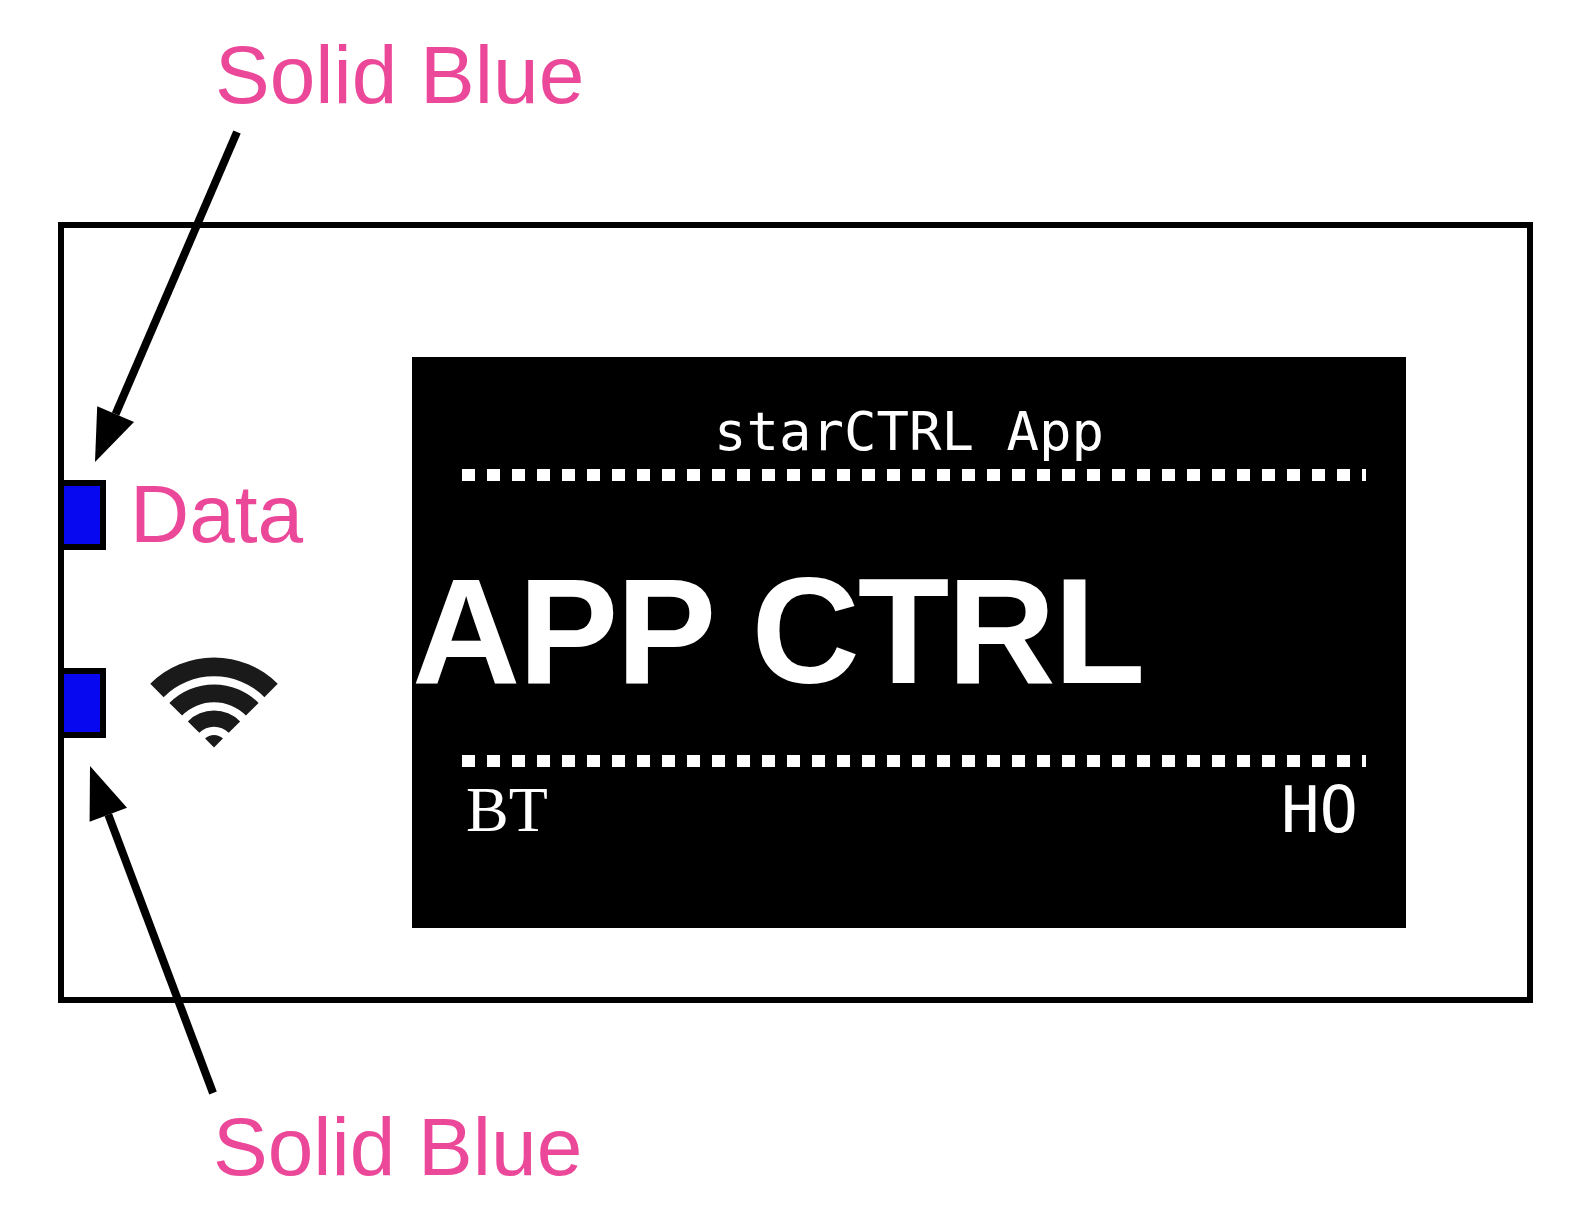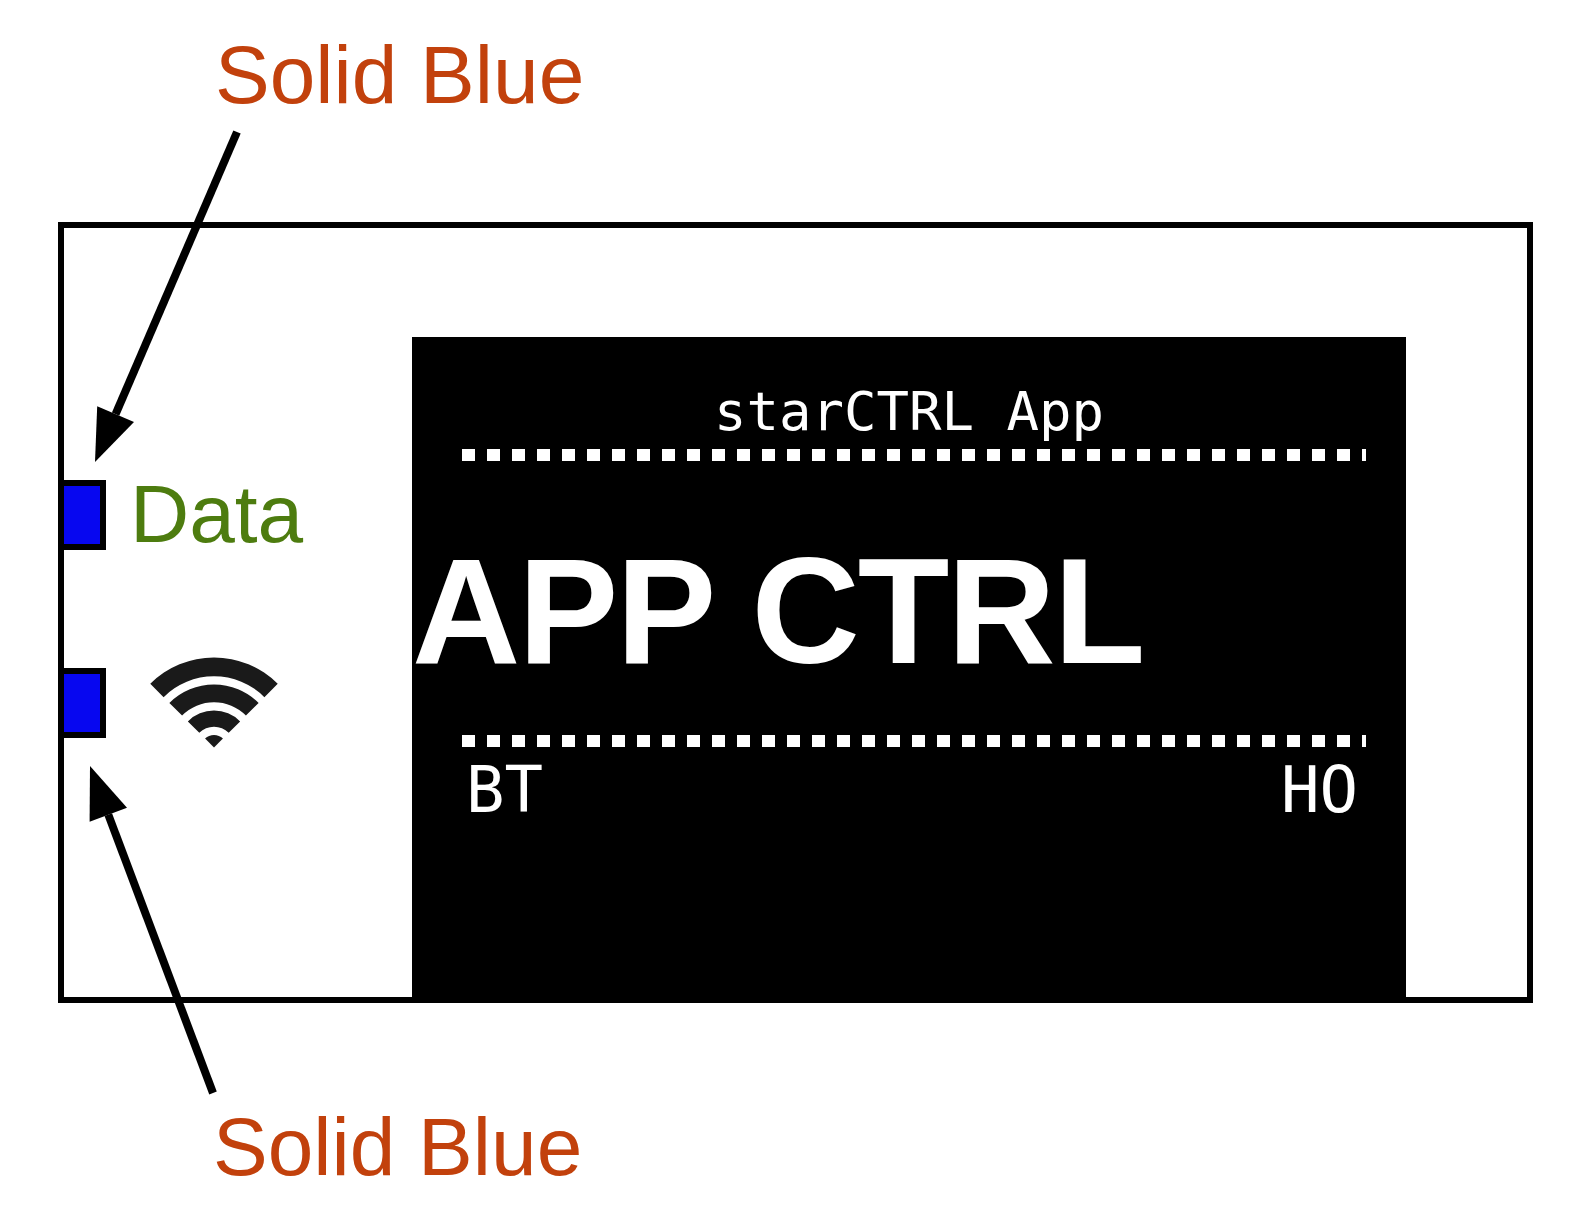--- a/index.html
+++ b/index.html
@@ -1,42 +1,42 @@
 <!DOCTYPE html>
 <html><head>
 <meta charset="utf-8">
 <style>
   html,body{margin:0;padding:0;background:#fff;}
   #stage{position:relative;width:1573px;height:1215px;background:#fff;overflow:hidden;
          font-family:"Liberation Sans",sans-serif;}
-  .callout{position:absolute;font-size:82px;line-height:82px;color:#c2410c;white-space:nowrap;}
+  .callout{position:absolute;font-size:82px;line-height:82px;color:#ec4899;white-space:nowrap;}
   #callout-top{left:215px;top:34px;}
   #callout-bottom{left:213px;top:1106px;}
   #device{position:absolute;left:58px;top:222px;width:1475px;height:781px;
           border:6px solid #000;box-sizing:border-box;background:#fff;}
-  #display{position:absolute;left:412px;top:337px;width:994px;height:664px;background:#000;}
+  #display{position:absolute;left:412px;top:357px;width:994px;height:571px;background:#000;}
   #display .disp-title{position:absolute;left:0;top:405px;width:100%;text-align:center;
       font-family:"DejaVu Sans Mono",monospace;font-size:54px;line-height:54px;color:#fff;}
   #display .disp-title{top:48px;}
   .dotline{position:absolute;left:50px;width:904px;height:12px;
       background:repeating-linear-gradient(90deg,#fff 0 13px,transparent 13px 25px);}
   #dotline-top{top:112px;}
   #dotline-bottom{top:398px;}
   #display .disp-main{position:absolute;left:0;top:199px;width:100%;
       font-family:"Liberation Sans",sans-serif;font-weight:bold;font-size:150px;line-height:150px;
       letter-spacing:-2px;color:#fff;white-space:nowrap;}
   .disp-footer{position:absolute;top:421px;font-family:"DejaVu Sans Mono",monospace;
       font-size:64px;line-height:64px;color:#fff;}
-  #disp-bt{left:54px;}
+  #disp-bt{left:54px;font-family:Liberation Serif, serif;}
   #disp-ho{right:48px;text-align:center;}
   .led{position:absolute;left:58px;width:48px;height:70px;border:6px solid #000;
        box-sizing:border-box;background:#0707F0;}
   #led-data{top:480px;}
   #led-wifi{top:668px;}
-  #data-label{position:absolute;left:130px;top:473px;font-size:82px;line-height:82px;color:#4d7c0f;}
+  #data-label{position:absolute;left:130px;top:473px;font-size:82px;line-height:82px;color:#ec4899;}
   #wifi{position:absolute;left:150px;top:653px;width:128px;height:98px;}
   #arrows{position:absolute;left:0;top:0;width:1573px;height:1215px;pointer-events:none;}
 </style>
 </head>
 <body>
 
 <div id="stage">
 
   <div id="callout-top" class="callout">Solid Blue</div>
 

